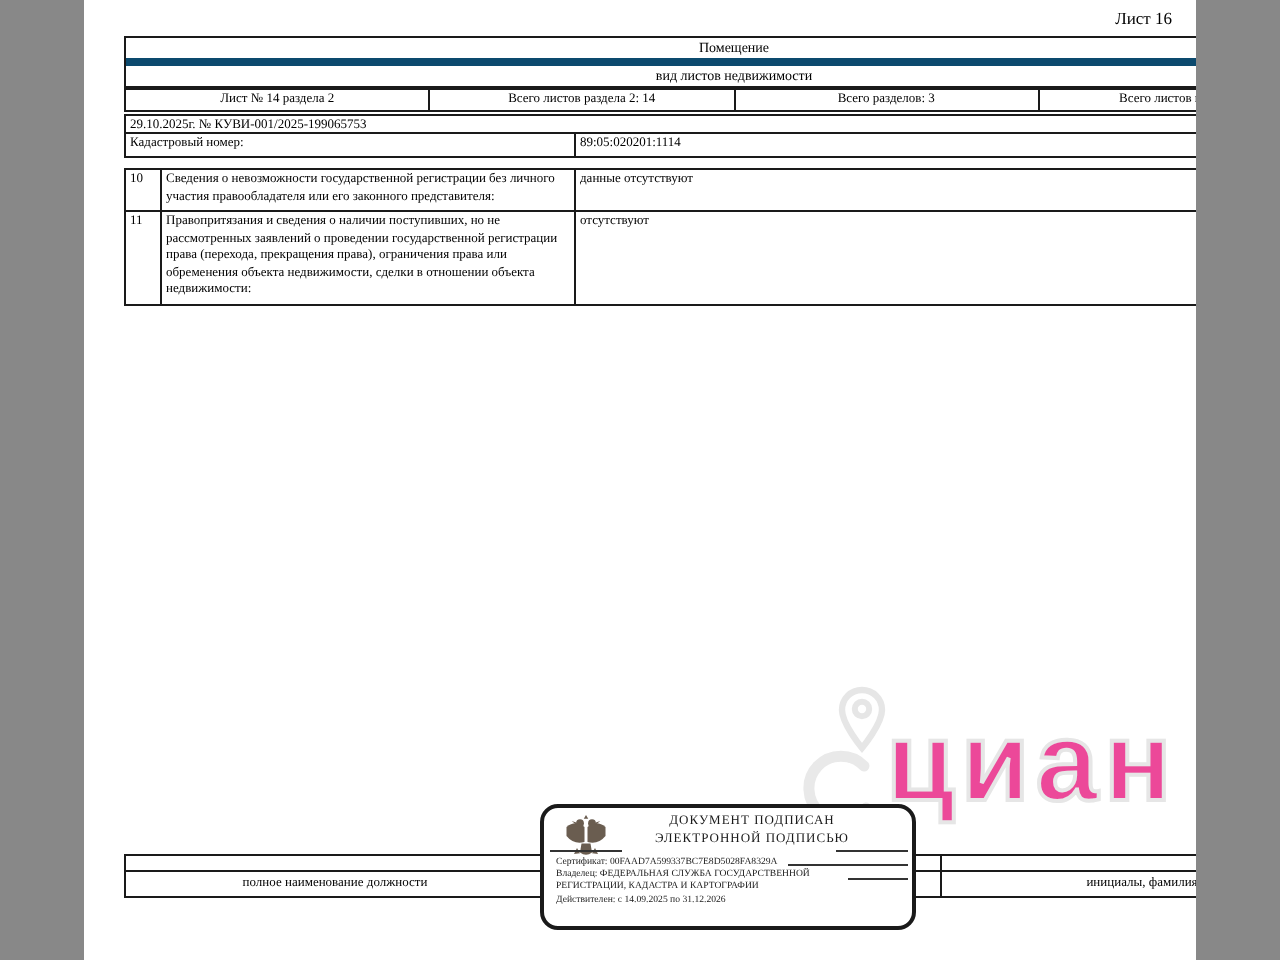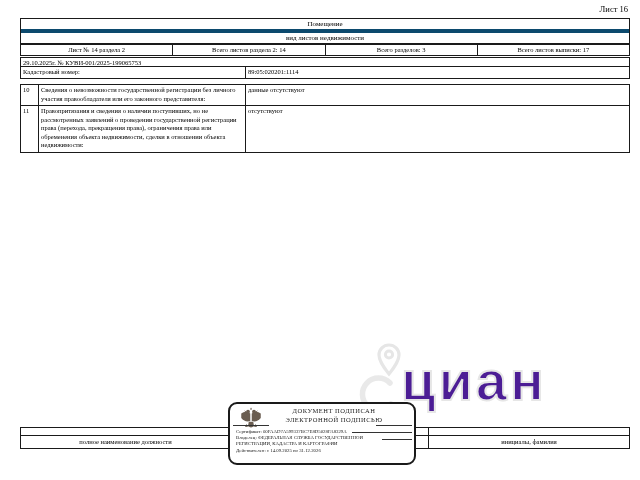--- a/index.html
+++ b/index.html
@@ -1,17 +1,17 @@
 <!DOCTYPE html>
 <html><head>
 <meta charset="utf-8">
 <style>
   html,body { margin:0; padding:0; background:#888; }
   .page {
-    position:relative; width:640px; height:480px; background:#ffffff;
+    position:relative; width:556px; height:480px; background:#ffffff;
     font-family:"Liberation Serif","DejaVu Serif",serif; color:#000;
     overflow:hidden; margin:0 auto;
   }
   .abs { position:absolute; box-sizing:border-box; }
 
   
   .sheet-label { top:4px; right:12px; font-size:8.5px; }
 
   
   .title-table { top:18px; left:20px; width:610px; border:1px solid #1a1a1a; }
@@ -42,21 +42,21 @@
   .rec-value { flex:1; font-size:6.5px; line-height:8.5px; padding:1px 0 0 2px; }
 
   
   .watermark { top:340px; left:355px; width:215px; height:85px; pointer-events:none; }
   .wm-pin { position:absolute; left:19px; top:2px; }
   .wm-arc { position:absolute; left:0px; top:34px; }
   .wm-text {
     position:absolute; left:46px; top:8px;
     font-family:"Liberation Sans","DejaVu Sans",sans-serif;
     font-size:56px; font-weight:800; letter-spacing:3px;
-    color:#4c1d95; -webkit-text-stroke:2px #e6e6e6;
+    color:#ec4899; -webkit-text-stroke:2px #e6e6e6;
   }
 
   
   .footer-table { top:427px; left:20px; width:610px; display:flex; border:1px solid #1a1a1a; z-index:1; }
   .footer-cell { box-sizing:border-box; border-right:1px solid #1a1a1a; }
   .footer-cell:last-child { border-right:none; }
   .footer-cell.c1 { width:210px; } .footer-cell.c2 { width:198px; } .footer-cell.c3 { flex:1; }
   .sig-space { height:7px; border-bottom:1px solid #1a1a1a; }
   .sig-label { height:12px; line-height:12px; text-align:center; font-size:6.5px; }
 

